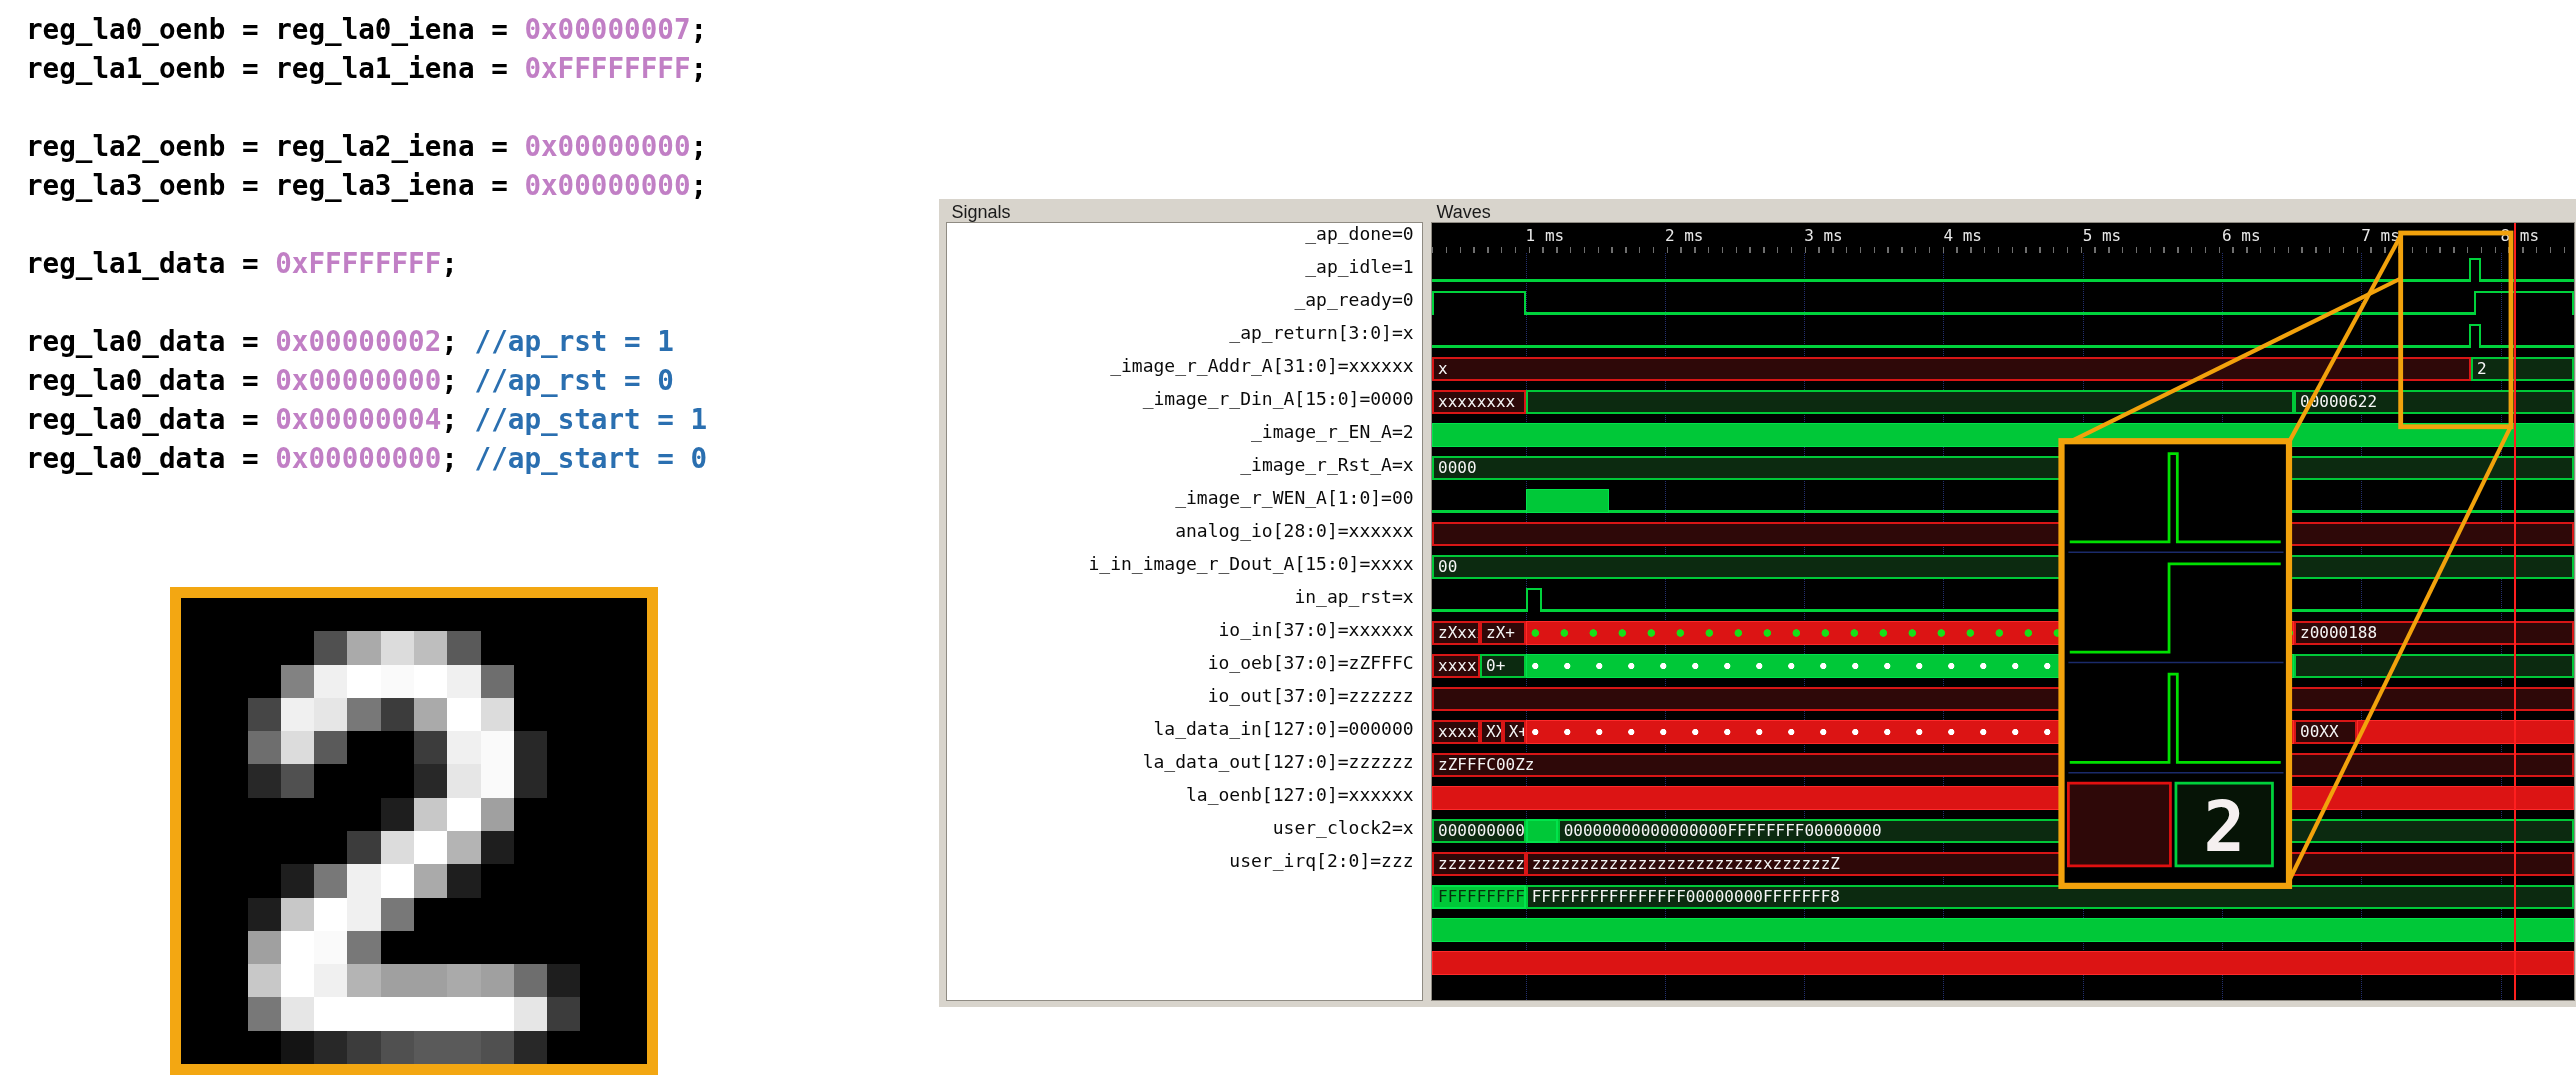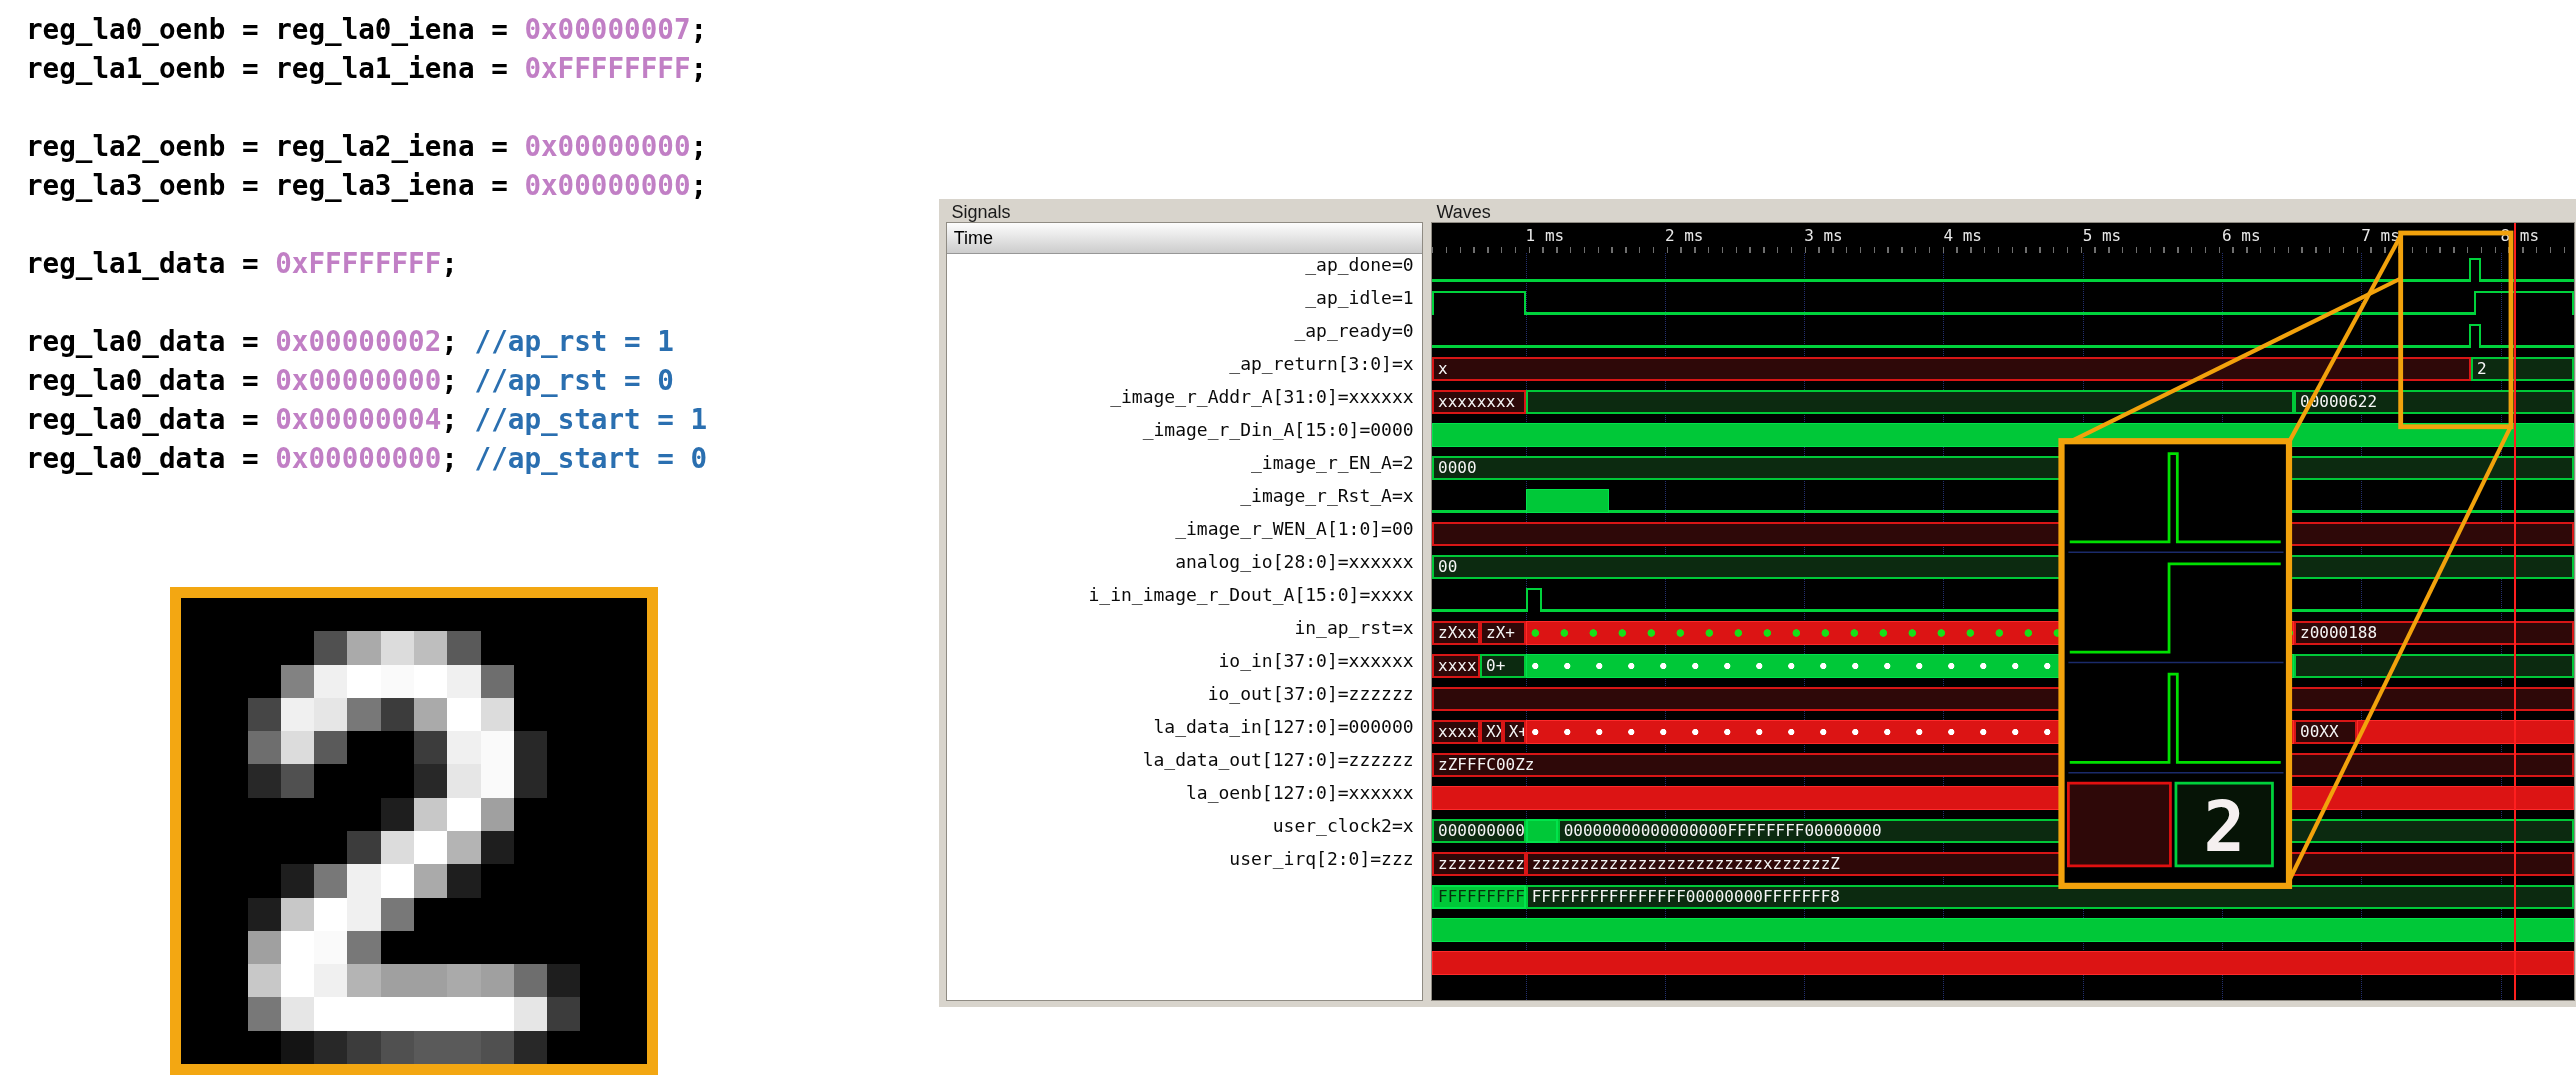--- a/index.html
+++ b/index.html
@@ -261,35 +261,35 @@
       <div style="background: rgb(0, 0, 0);"></div>
       <div style="background: rgb(0, 0, 0);"></div>
     </div>
 </div>
 
 <div class="gtk-app">
 
   <div class="panel signals-panel">
     <div class="panel-title">Signals</div>
     <div class="panel-body">
-      <div class="time-header">Time</div>
       <div id="signal-list">
           <div class="sig-row">_ap_done=0</div>
           <div class="sig-row">_ap_idle=1</div>
           <div class="sig-row">_ap_ready=0</div>
           <div class="sig-row">_ap_return[3:0]=x</div>
           <div class="sig-row">_image_r_Addr_A[31:0]=xxxxxx</div>
           <div class="sig-row">_image_r_Din_A[15:0]=0000</div>
           <div class="sig-row">_image_r_EN_A=2</div>
           <div class="sig-row">_image_r_Rst_A=x</div>
           <div class="sig-row">_image_r_WEN_A[1:0]=00</div>
           <div class="sig-row">analog_io[28:0]=xxxxxx</div>
           <div class="sig-row">i_in_image_r_Dout_A[15:0]=xxxx</div>
           <div class="sig-row">in_ap_rst=x</div>
           <div class="sig-row">io_in[37:0]=xxxxxx</div>
+          <div class="sig-row">io_oeb[37:0]=zZFFFC</div>
           <div class="sig-row">io_out[37:0]=zzzzzz</div>
           <div class="sig-row">la_data_in[127:0]=000000</div>
           <div class="sig-row">la_data_out[127:0]=zzzzzz</div>
           <div class="sig-row">la_oenb[127:0]=xxxxxx</div>
           <div class="sig-row">user_clock2=x</div>
           <div class="sig-row">user_irq[2:0]=zzz</div>
         </div>
     </div>
   </div>
 

